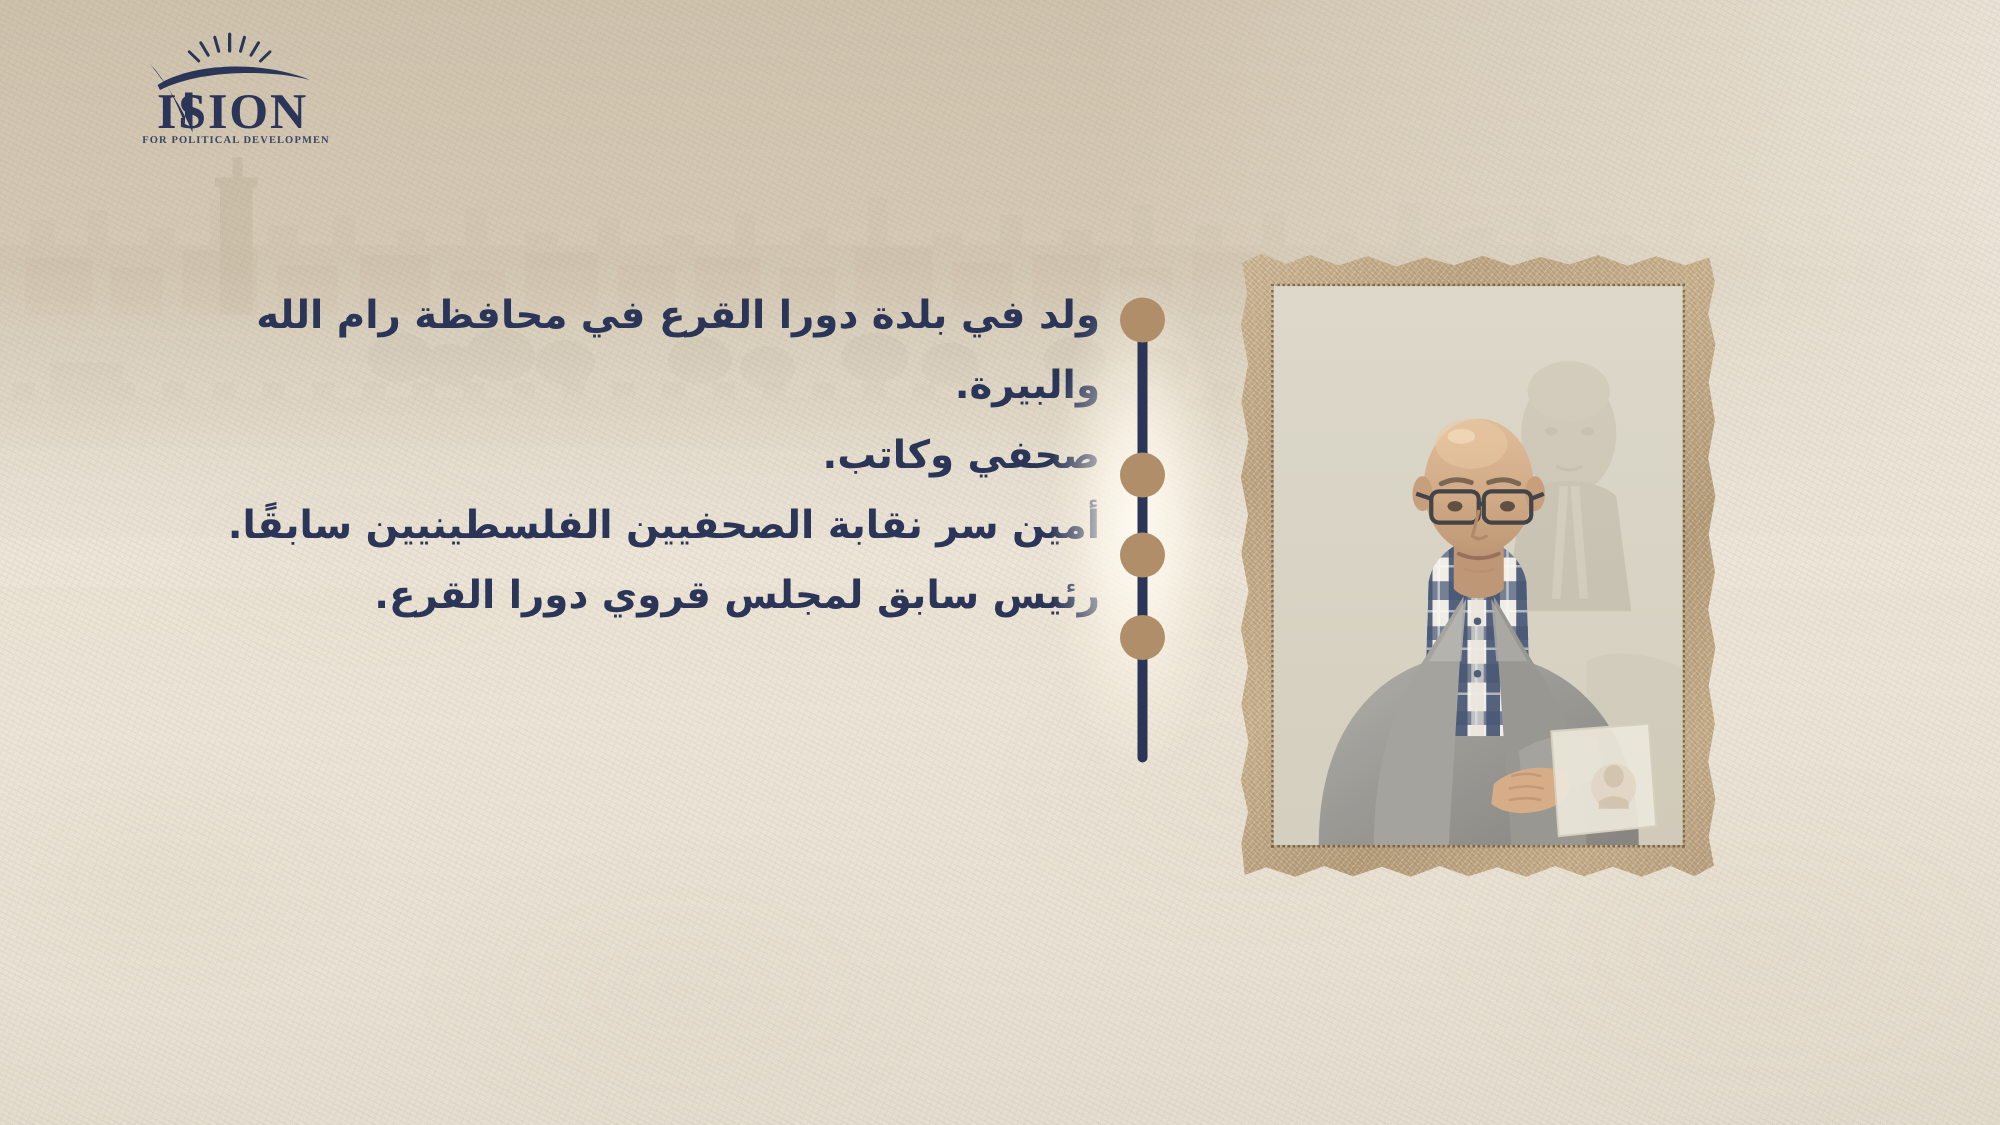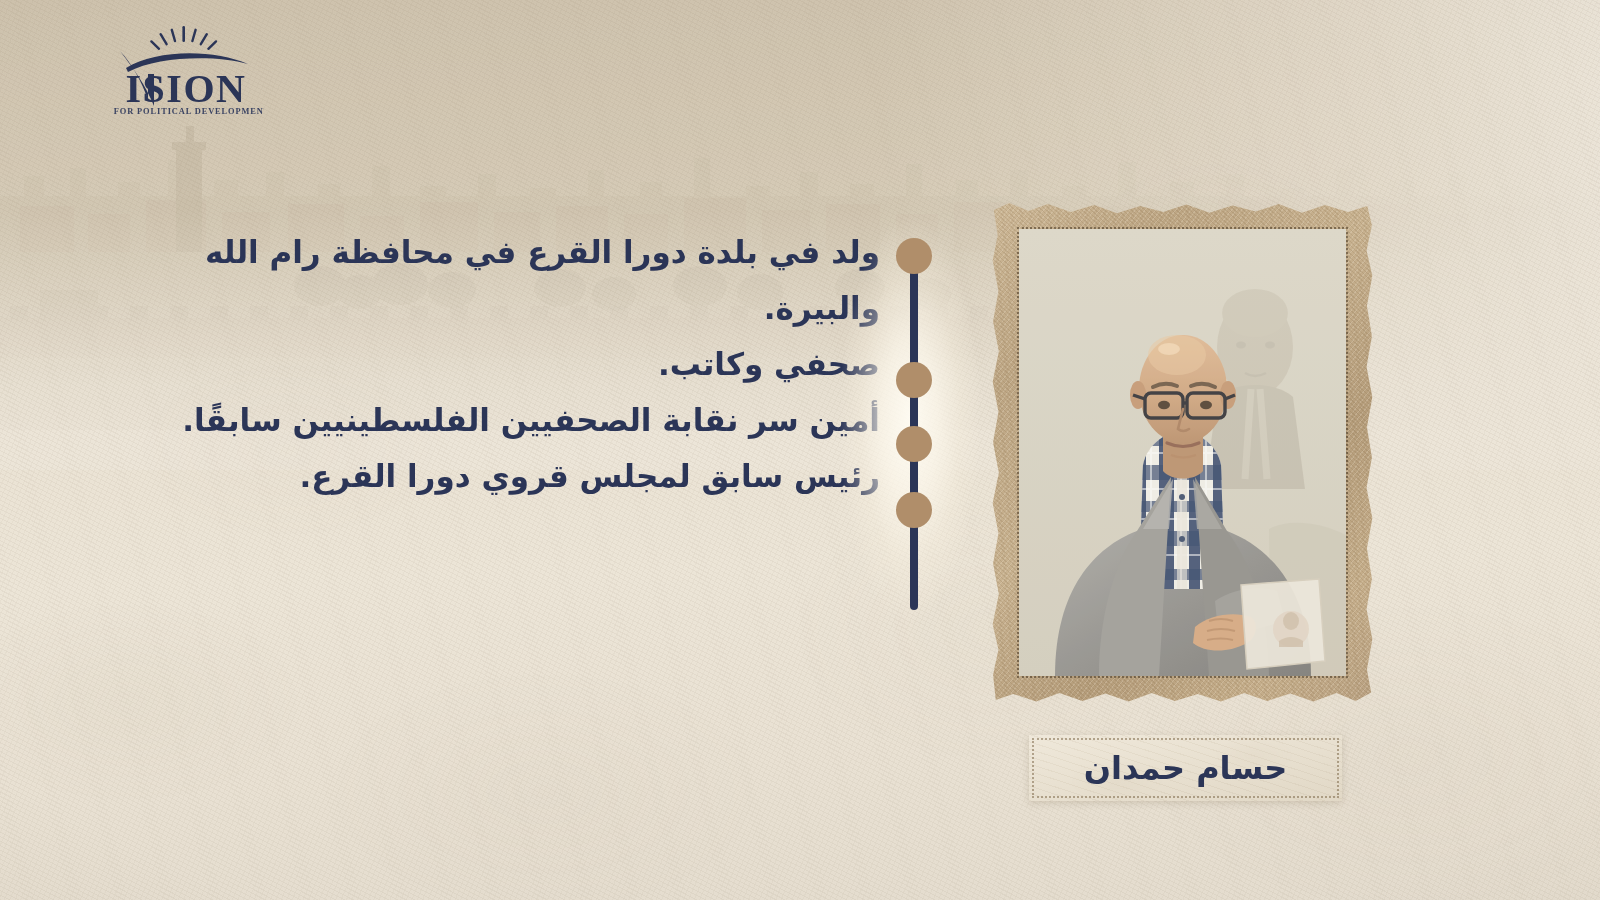--- a/index.html
+++ b/index.html
@@ -532,19 +532,14 @@
           <circle cx="272" cy="400" r="18" fill="#e0d2c2" opacity="0.75"></circle>
           <ellipse cx="272" cy="392" rx="8" ry="9" fill="#cdbba6" opacity="0.8"></ellipse>
           <path d="M260 412 Q272 404 284 412 L284 418 L260 418 Z" fill="#cdbba6" opacity="0.8"></path>
         </g>
 
         <rect x="0" y="0" width="327" height="447" fill="#e6dcc8" opacity="0.14"></rect>
       </svg>
     </div>
   </div>
 
-  <div class="nameplate">
-    <div class="nameplate-tex"></div>
-    <div class="nameplate-border"></div>
-    <div class="nameplate-text">حسام حمدان</div>
-  </div>
 
 </div>
 
 </body></html>

